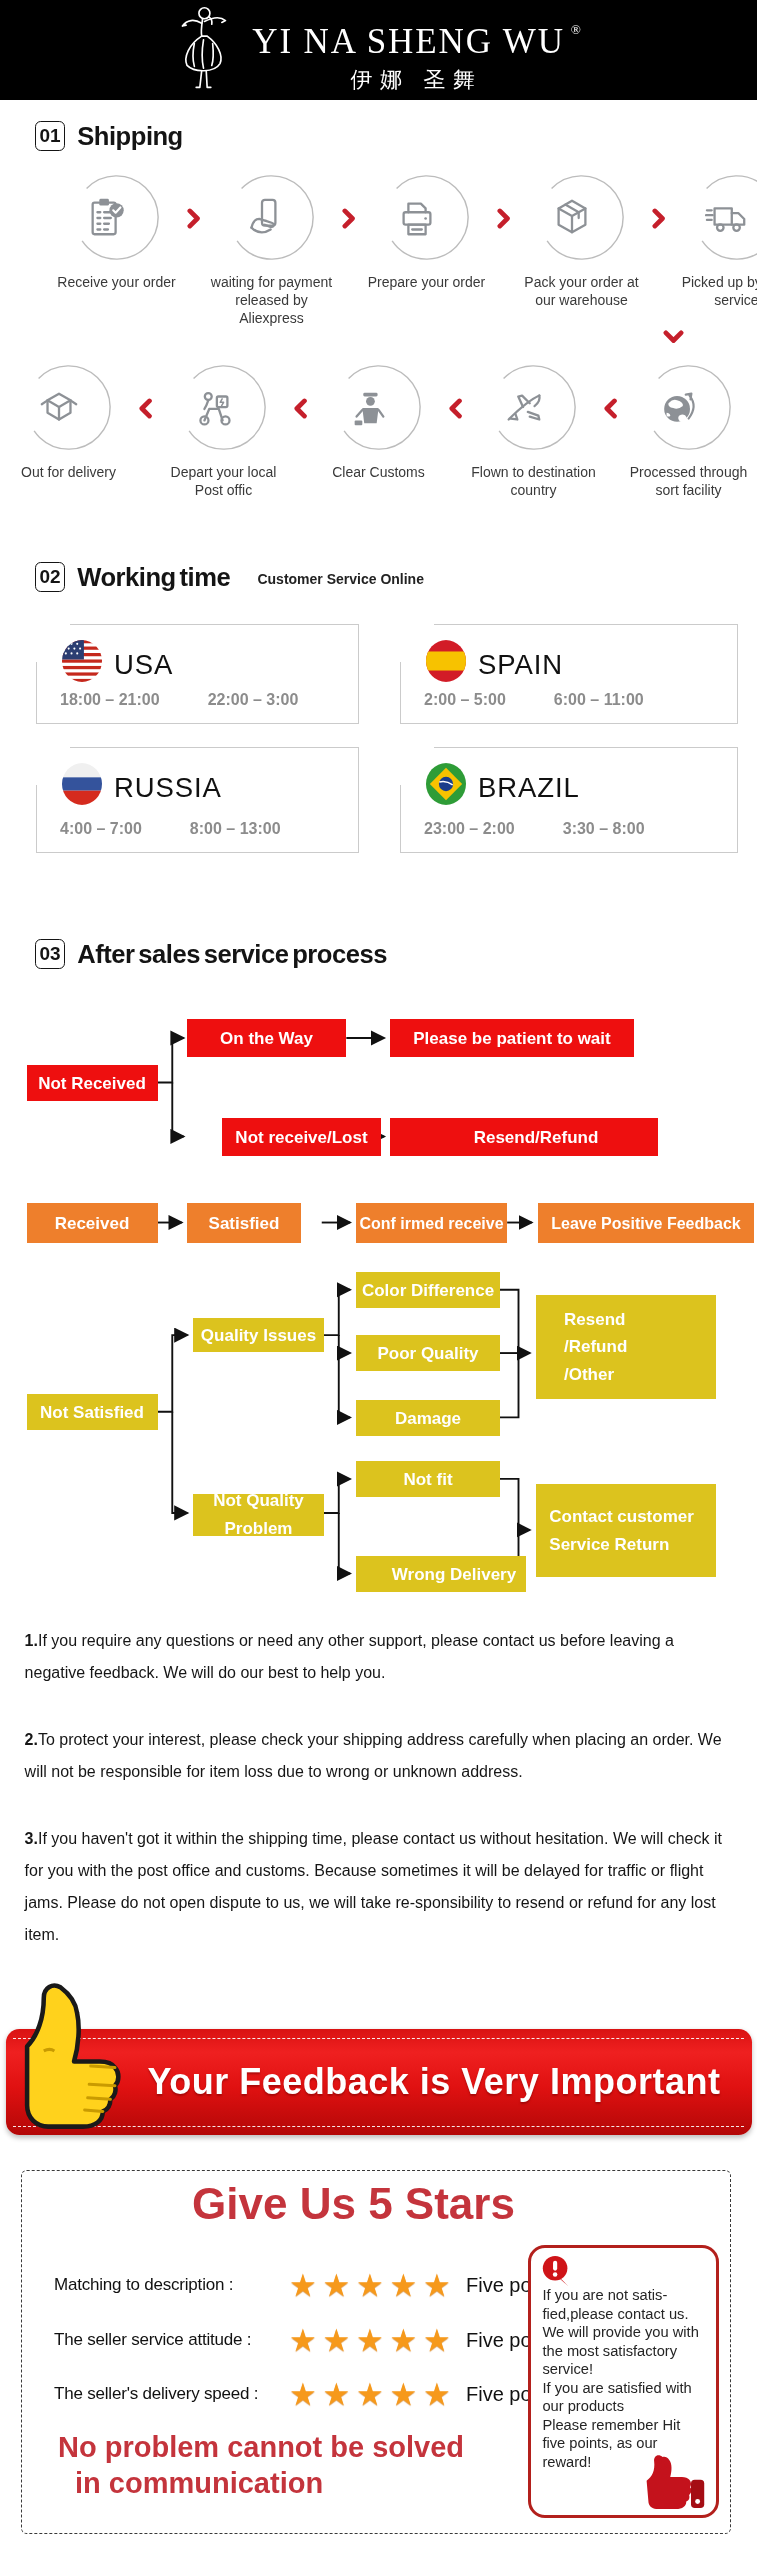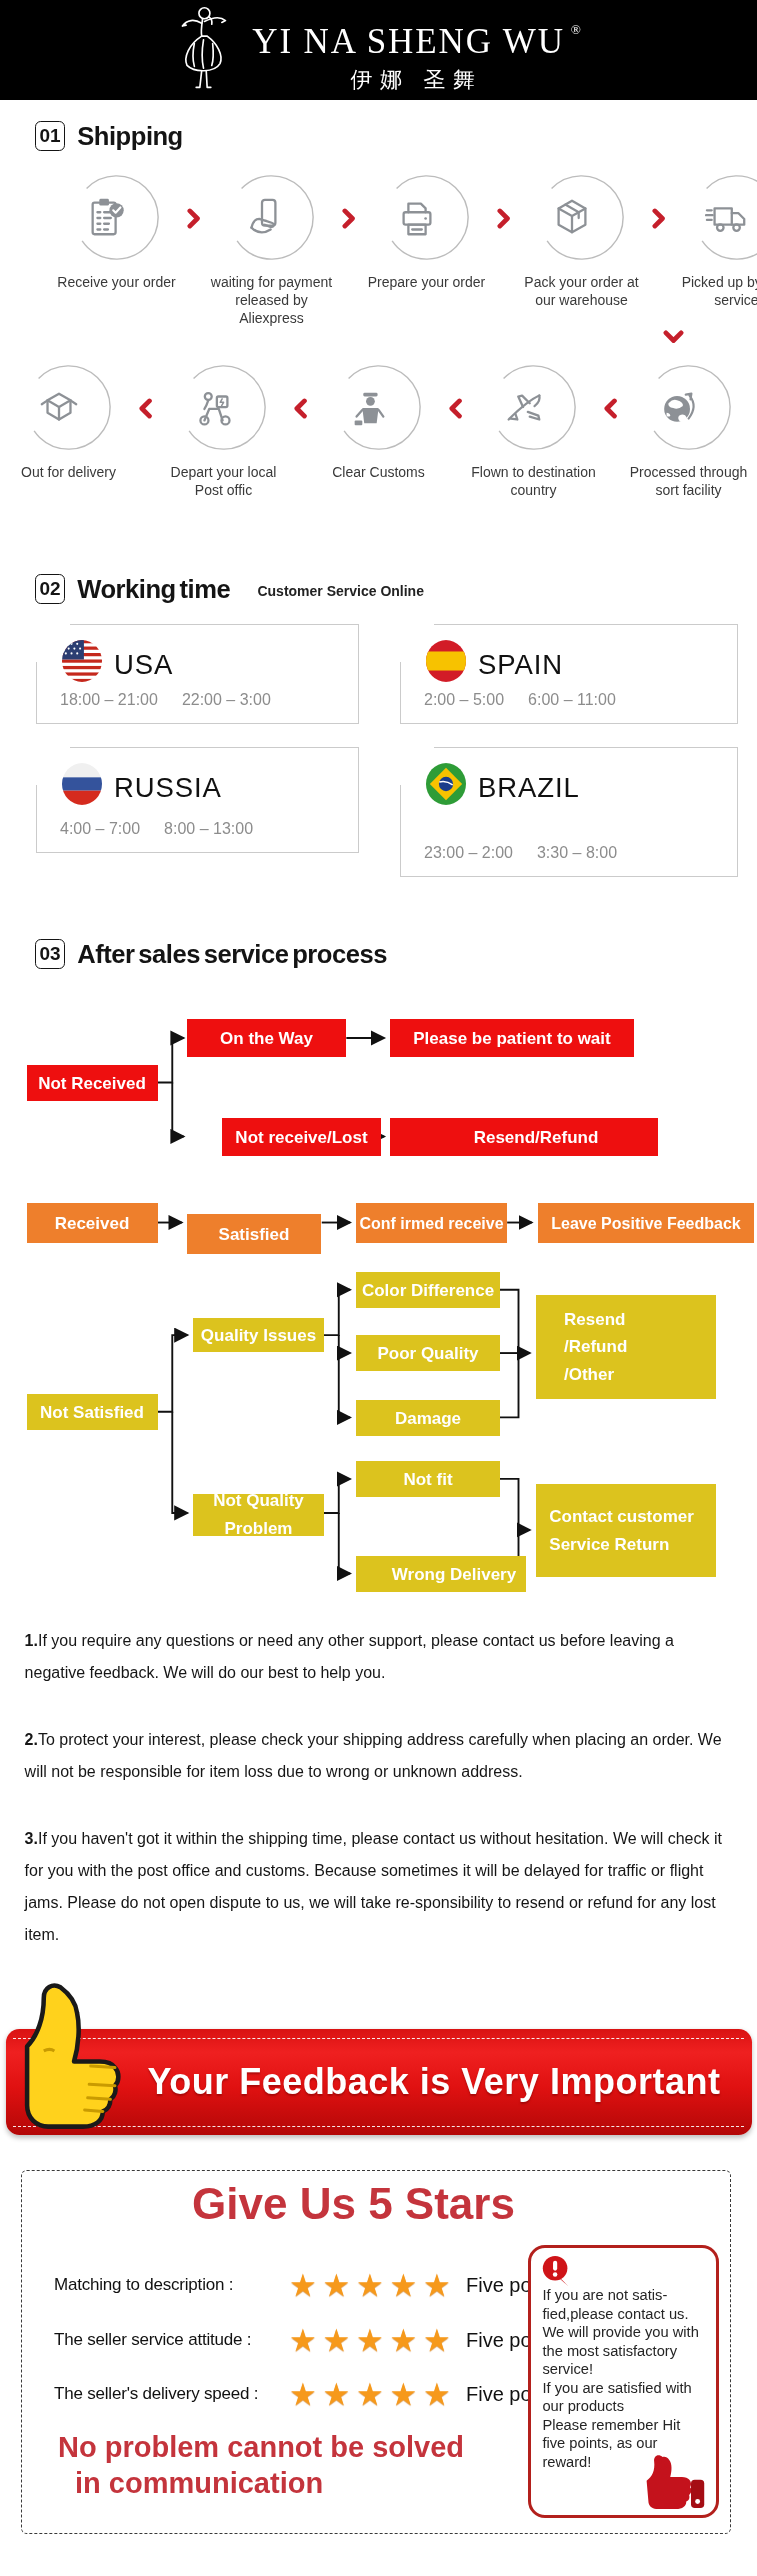--- a/index.html
+++ b/index.html
@@ -42,22 +42,22 @@
   .chev{width:19px;display:flex;justify-content:center;margin-top:34px;height:23px;}
 
   
   .tcard{background:#fff;}
   .tcard::before{content:"";position:absolute;top:0;left:34px;right:0;bottom:0;
                  border-top:1.9px solid var(--card-line);border-right:1.9px solid var(--card-line);}
   .tcard::after{content:"";position:absolute;top:38px;left:0;right:0;bottom:0;
                 border-left:1.9px solid var(--card-line);border-bottom:1.9px solid var(--card-line);}
   .flag{position:absolute;top:16px;left:25.6px;}
   .country{position:absolute;top:24.6px;left:78px;font-size:27.5px;letter-spacing:0.9px;color:#111;}
-  .times{position:absolute;left:24px;bottom:15px;display:flex;gap:24px;
-         font-size:16px;color:#8c8c8c;}
+  .times{position:absolute;left:24px;bottom:15px;display:flex;gap:48px;
+         font-size:16px;color:#8c8c8c;font-weight:bold;}
 
   
   .flow{top:1004px;left:0;width:757px;height:613px;}
   .flow svg.lines{position:absolute;top:0;left:0;}
   .fb{position:absolute;display:flex;align-items:center;justify-content:center;
       color:#fff;font-weight:700;font-size:17px;text-align:center;white-space:pre-line;
       line-height:23px;}
   .fb.red{background:var(--red);}
   .fb.orange{background:var(--orange);}
   .fb.yellow{background:var(--yellow);}
@@ -358,21 +358,21 @@
             <path d="M10 28 q3 0 4 3 q-2 2 -4 0 z" fill="#fff"></path>
             <path d="M34 10 q9 11 -1 24" stroke="#8d9196" stroke-width="2.2" fill="none" stroke-linecap="round"></path>
             <path d="M30 9 l6 -1 -1 6" stroke="#8d9196" stroke-width="2.2" fill="none" stroke-linecap="round" stroke-linejoin="round"></path>
           </svg>
         </span>
       </div>
       <div class="ship-label">Processed through sort facility</div>
     </div>
   </div>
 
-  <div class="abs sec-title" style="top:562px;left:35px;margin-top:12px;">
+  <div class="abs sec-title" style="top:562px;left:35px;">
     <span class="sec-num">02</span>
     <span class="sec-label">Working time</span>
     <span class="sec-sub">Customer Service Online</span>
   </div>
 
   <div class="abs tcard" style="top:624px;left:36px;width:323px;height:100px;">
     <span class="flag">
       <svg width="40" height="42" viewBox="0 0 42 44">
         <clipPath id="cusa">
             <ellipse cx="21" cy="22" rx="21" ry="22"></ellipse>
@@ -442,21 +442,21 @@
         </g>
       </svg>
     </span>
     <span class="country">RUSSIA</span>
     <div class="times">
       <span>4:00 – 7:00</span>
       <span>8:00 – 13:00</span>
     </div>
   </div>
 
-  <div class="abs tcard" style="top:747px;left:400px;width:338px;height:130px;text-align:right;">
+  <div class="abs tcard" style="top:747px;left:400px;width:338px;height:106px;text-align:right;">
     <span class="flag">
       <svg width="40" height="42" viewBox="0 0 42 44">
         <clipPath id="cbra">
             <ellipse cx="21" cy="22" rx="21" ry="22"></ellipse>
           </clipPath>
         <g clip-path="url(#cbra)">
           <rect width="42" height="44" fill="#2e9c37"></rect>
           <polygon points="21,5 38,22 21,39 4,22" fill="#f7c200"></polygon>
           <circle cx="21" cy="22" r="7.5" fill="#1b3e8c"></circle>
           <path d="M14 20 q7 -2 14 3" stroke="#fff" stroke-width="1.6" fill="none"></path>
@@ -504,21 +504,21 @@
       </g>
     </svg>
 
     <div class="fb red" style="left:26.5px;top:61px;width:131px;height:36px;">Not Received</div>
     <div class="fb red" style="left:187px;top:15px;width:159px;height:38px;">On the Way</div>
     <div class="fb red" style="left:390px;top:15px;width:244px;height:38px;">Please be patient to wait</div>
     <div class="fb red" style="left:187px;top:114px;width:159px;height:38px;margin-left:35px;">Not receive/Lost</div>
     <div class="fb red" style="left:390px;top:114px;width:244px;height:38px;padding-left:24px;">Resend/Refund</div>
 
     <div class="fb orange" style="left:26.5px;top:199px;width:131px;height:40px;">Received</div>
-    <div class="fb orange" style="left:187px;top:210px;width:134px;height:40px;">Satisfied</div>
+    <div class="fb orange" style="left:187px;top:199px;width:114px;height:40px;">Satisfied</div>
     <div class="fb orange" style="left:356px;top:199px;width:151px;height:40px;font-size:16px;">Conf irmed receive</div>
     <div class="fb orange" style="left:538px;top:199px;width:216px;height:40px;font-size:16px;">Leave Positive Feedback</div>
 
     <div class="fb yellow" style="left:26.5px;top:390px;width:131px;height:36px;">Not Satisfied</div>
     <div class="fb yellow" style="left:193px;top:314px;width:131px;height:34px;">Quality Issues</div>
     <div class="fb yellow" style="left:356px;top:268px;width:144px;height:36px;">Color Difference</div>
     <div class="fb yellow" style="left:356px;top:331px;width:144px;height:36px;">Poor Quality</div>
     <div class="fb yellow" style="left:356px;top:396px;width:144px;height:36px;">Damage</div>
     <div class="fb yellow leftalign" style="left:536px;top:291px;width:180px;height:104px;">Resend
 /Refund

